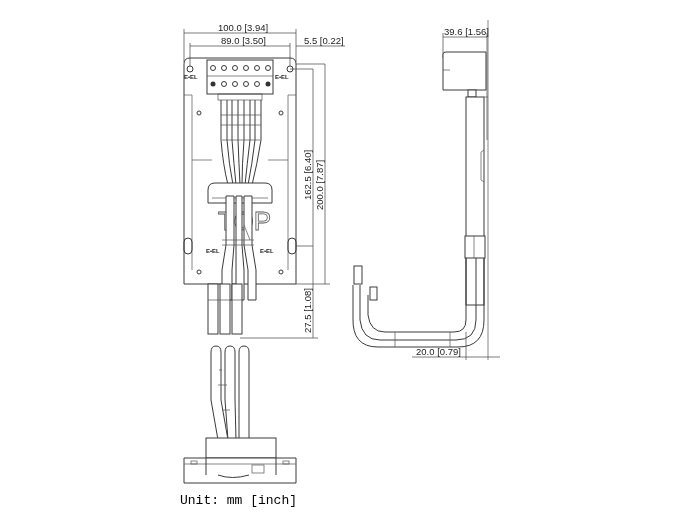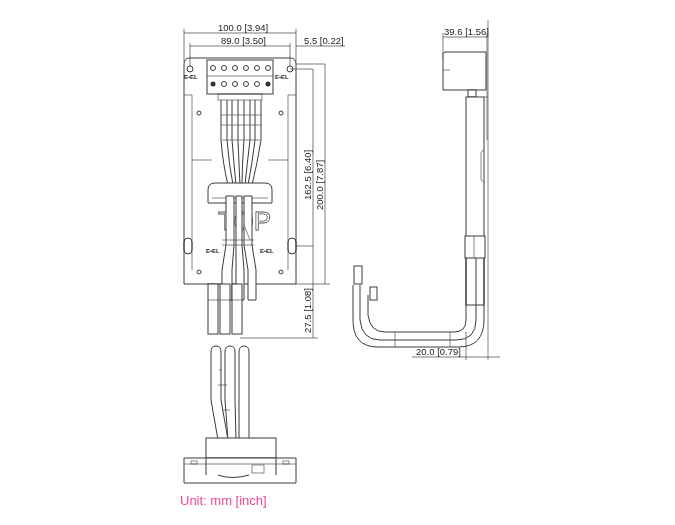--- a/index.html
+++ b/index.html
@@ -5,21 +5,21 @@
     html, body { margin: 0; padding: 0; background: #ffffff; }
     body { width: 675px; height: 525px; position: relative; overflow: hidden; }
     #drawing { position: absolute; left: 0; top: 0; width: 675px; height: 525px; }
     .ln { stroke: #3a3a3a; stroke-width: 1; fill: none; }
     .thin { stroke: #555; stroke-width: 0.7; fill: none; }
     .dim { stroke: #444; stroke-width: 0.7; fill: none; }
     .fillw { fill: #ffffff; stroke: #3a3a3a; stroke-width: 1; }
     .dimtext { font-family: "Liberation Sans", sans-serif; font-size: 9.5px; fill: #222; }
     .small { font-family: "Liberation Sans", sans-serif; font-size: 6px; font-weight: bold; fill: #222; }
     .top { font-family: "Liberation Sans", sans-serif; font-size: 26px; fill: #fff; stroke: #555; stroke-width: 0.8; }
-    .unit { position: absolute; left: 180px; top: 493px; font-family: Liberation Sans, sans-serif; font-size: 13px; color: #ec4899; }
+    .unit { position: absolute; left: 180px; top: 493px; font-family: Liberation Mono, monospace; font-size: 13px; color: #000000; }
   </style>
 </head>
 <body>
 
 <svg id="drawing" viewBox="0 0 675 525" xmlns="http://www.w3.org/2000/svg">
 
   <g>
 
     <g>
       <line class="dim" x1="184" y1="33" x2="296" y2="33"></line>

